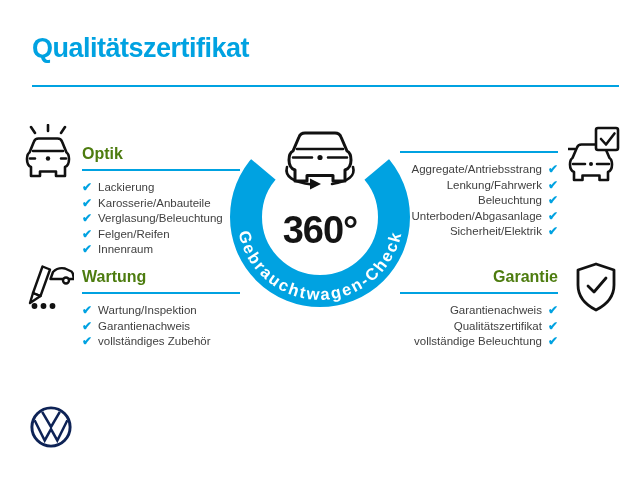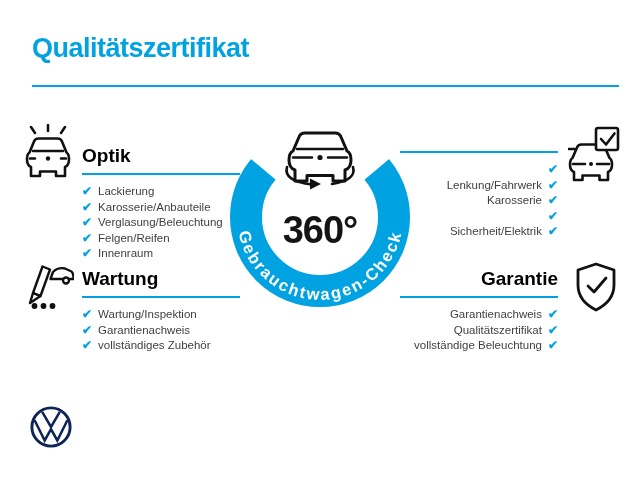--- a/index.html
+++ b/index.html
@@ -7,21 +7,21 @@
         font-family:"Liberation Sans",sans-serif;overflow:hidden;}
   .title{position:absolute;left:32px;top:33px;font-size:27px;font-weight:bold;
          color:#00a2e1;letter-spacing:-0.5px;}
   .rule{position:absolute;left:32px;top:85px;width:587px;height:2px;background:#00a2e1;}
 
   .section{position:absolute;width:170px;}
   #sec-optik{left:82px;top:145px;}
   #sec-technik{left:388px;top:145px;}
   #sec-wartung{left:82px;top:268px;}
   #sec-garantie{left:388px;top:268px;}
-  .sec-label{font-size:19px;font-weight:bold;color:#000000;white-space:nowrap;}
+  .sec-label{font-size:16px;font-weight:bold;color:#4d7c0f;white-space:nowrap;}
   .right .sec-label{text-align:right;}
   .sec-line{width:158px;height:2px;background:#00a2e1;margin-top:6px;}
   .right .sec-line{margin-left:auto;}
   .sec-list{list-style:none;margin:9px 0 0;padding:0;}
   .sec-list li{display:flex;align-items:center;gap:6px;font-size:11.5px;
                color:#3f3f3f;line-height:15.5px;white-space:nowrap;}
   .right .sec-list li{flex-direction:row-reverse;}
   .check{color:#00a2e1;font-weight:bold;font-size:12px;}
 
   .icon-svg{position:absolute;}
@@ -102,31 +102,33 @@
       </li>
       </ul>
   </div>
 
   <div class="section right" id="sec-technik">
     <div class="sec-line"></div>
     <ul class="sec-list">
 
     <li>
         <span class="check">✔</span>
+        <span>Aggregate/Antriebsstrang</span>
       </li>
         <li>
         <span class="check">✔</span>
         <span>Lenkung/Fahrwerk</span>
       </li>
         <li>
         <span class="check">✔</span>
-        <span>Karosserie</span>
-      </li>
-        <li>
-        <span class="check">✔</span>
+        <span>Beleuchtung</span>
+      </li>
+        <li>
+        <span class="check">✔</span>
+        <span>Unterboden/Abgasanlage</span>
       </li>
         <li>
         <span class="check">✔</span>
         <span>Sicherheit/Elektrik</span>
       </li>
       </ul>
   </div>
 
   <div class="section left" id="sec-wartung">
     <div class="sec-label">Wartung</div>

